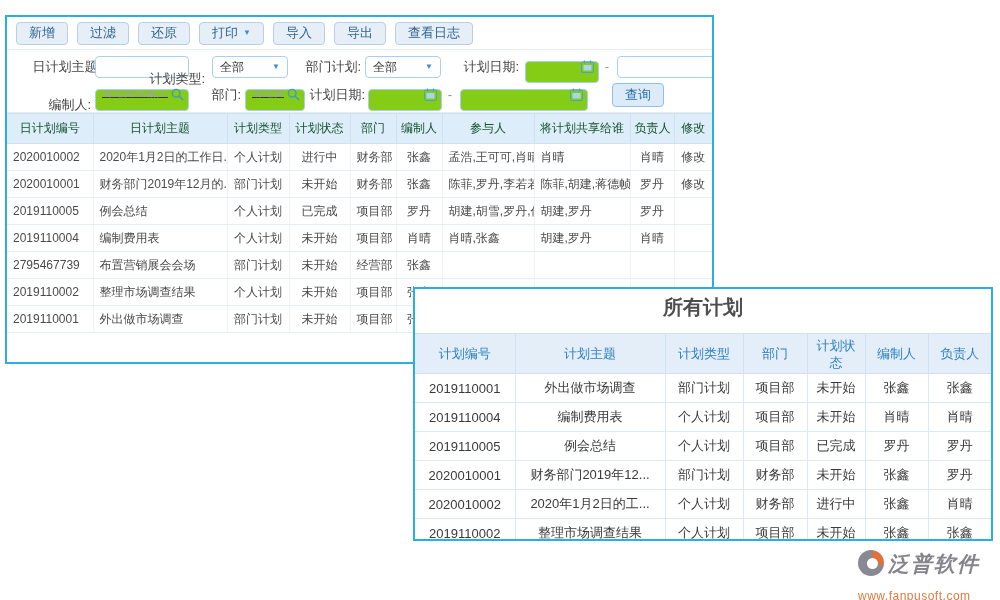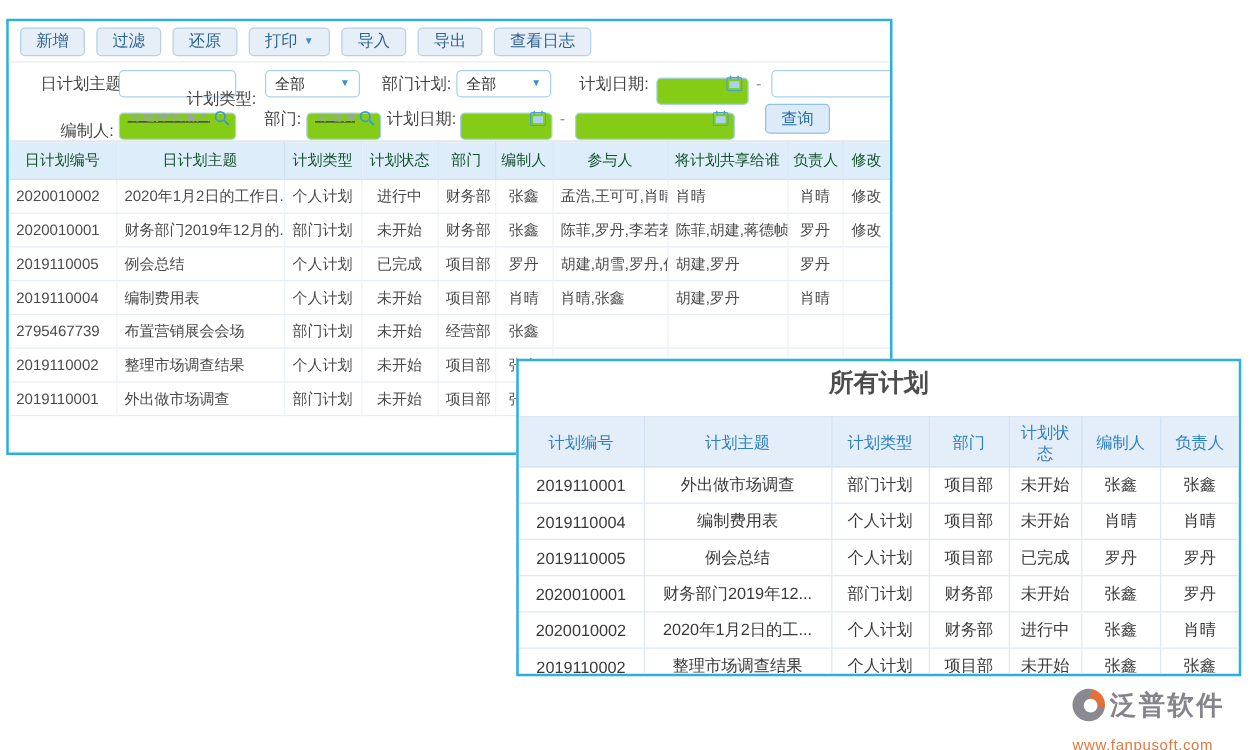--- a/index.html
+++ b/index.html
@@ -58,21 +58,21 @@
   table.tbl2 { border-collapse:collapse; table-layout:fixed; width:576px; font-size:13px; }
   .tbl2 th { background:#e3eef9; color:#2d7fc1; font-weight:normal; height:40px; line-height:17px;
              border:1px solid #cfe2f1; padding:0 3px; }
   .tbl2 th:first-child { border-left:none; } .tbl2 th:last-child { border-right:none; }
   .tbl2 td { height:29px; text-align:center; color:#3a3a3a; border:1px solid #dde9f4;
              padding:0 4px; overflow:hidden; white-space:nowrap; }
   .tbl2 td:first-child { border-left:none; } .tbl2 td:last-child { border-right:none; }
 
   
   .logo { position:absolute; left:858px; top:550px; width:140px; }
-  .logo-row { display:flex; align-items:center; gap:4px; }
+  .logo-row { display:flex; gap:4px;font-style:italic; }
   .logo-mark { width:26px; height:26px; border-radius:50%;
                background:conic-gradient(from 130deg, #8a8992 0deg 240deg, #e2703a 240deg 330deg, #8a8992 330deg 360deg);
                position:relative; }
   .logo-mark::after { content:""; position:absolute; left:9px; top:8px; width:11px; height:11px;
                       border-radius:50%; background:#fff; }
   .logo-name { font-size:21px; font-weight:bold; color:#85848c; letter-spacing:2px; white-space:nowrap; }
   .logo-url { font-size:12px; color:#e0793f; letter-spacing:0.5px; margin-top:11px; text-align:left; white-space:nowrap; }
 </style>
 </head>
 <body>

